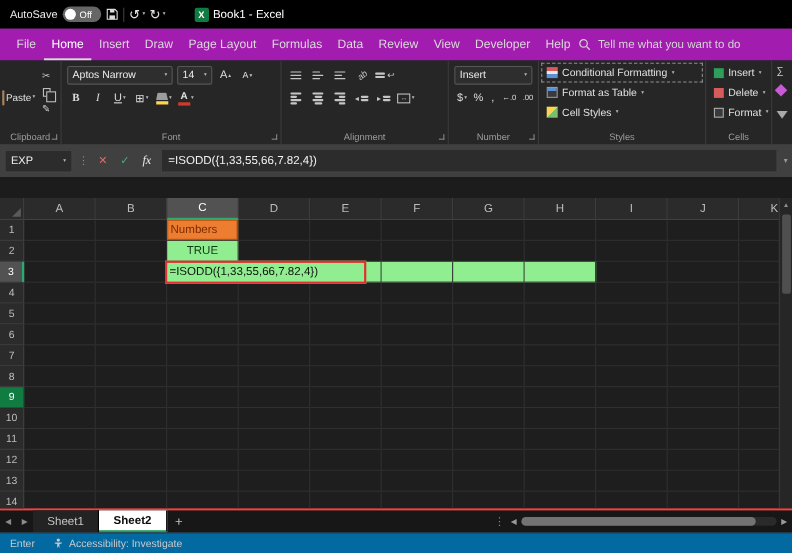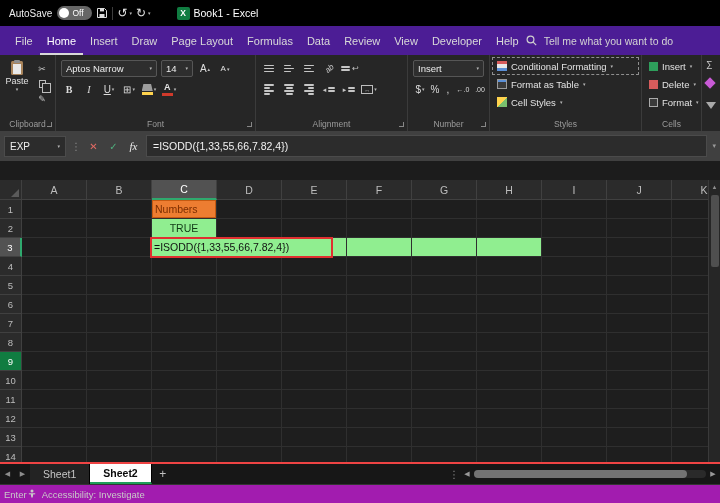--- a/index.html
+++ b/index.html
@@ -14,38 +14,38 @@
 .knob{width:10px;height:10px;border-radius:50%;background:#fff;flex:0 0 auto}
 .as-state{font-size:8.5px;color:#fff}
 .tb-btn{display:flex;align-items:center;gap:2px;color:#e3e3e3;font-size:12px;line-height:1}
 .caret{display:inline-block;color:#b5b5b5;font-size:5px;line-height:1}
 .caret::after{content:"▾"}
 .tb-sep{width:1px;height:13px;background:#3d3d3d}
 .excel-logo{width:13px;height:13px;background:#107C41;border-radius:2px;color:#fff;font-weight:bold;font-size:8.5px;display:flex;align-items:center;justify-content:center;margin-left:22px}
 .wb-title{font-size:10.5px;color:#fff;white-space:nowrap}
 
 
-.menu-bar{flex:0 0 29px;background:#4c1d95;display:flex;align-items:flex-end;padding:0 8px}
+.menu-bar{flex:0 0 29px;background:#a21caf;display:flex;align-items:flex-end;padding:0 8px}
 .menu-tabs{display:flex;align-items:flex-end}
 .menu-tab{font-size:11px;color:#d9d9d9;padding:6px 7px;border-bottom:2px solid transparent;white-space:nowrap}
 .menu-tab.active{color:#fff;border-bottom-color:#d9d9d9}
 .tellme{margin-left:auto;display:flex;align-items:flex-start;gap:7px;padding:0 46px 8px 0}
 .tellme-text{font-size:10.5px;color:#d3d3d3;white-space:nowrap}
 
 
 .ribbon{flex:0 0 76px;background:#262626;display:flex;overflow:hidden}
 .rgroup{display:flex;flex-direction:column;border-right:1px solid #3b3b3b;flex:0 0 auto;overflow:hidden}
 .rcontent{flex:1;padding:3px 2px 0}
 .glabel{flex:0 0 15px;display:flex;align-items:center;justify-content:center;font-size:8.5px;color:#9c9c9c;position:relative}
 .launcher{position:absolute;right:3px;bottom:4px;width:5px;height:5px;border-right:1px solid #878787;border-bottom:1px solid #878787}
 .rrow{display:flex;align-items:center;gap:4px;height:21px;padding:0 3px}
 .combo{background:#2e2e2e;border:1px solid #565656;border-radius:2px;height:17px;display:flex;align-items:center;justify-content:space-between;gap:4px;padding:0 4px;font-size:9.5px;color:#ececec;white-space:nowrap;overflow:hidden}
 .ibtn{min-width:16px;height:17px;display:flex;align-items:center;justify-content:center;gap:1px;color:#dcdcdc;font-size:10px}
 .clip-flex{display:flex;gap:2px}
-.paste-btn{width:30px;display:flex;flex-direction:column;align-items:center;justify-content:flex-start;gap:1px;padding-top:3px}
+.paste-btn{width:30px;display:flex;align-items:center;justify-content:flex-start;gap:1px;padding-top:3px}
 .paste-icon{width:12px;height:14px;background:#a8835a;border-radius:1.5px;position:relative}
 .paste-icon::before{content:"";position:absolute;left:2px;right:2px;top:3px;bottom:1px;background:#e9e9e9}
 .paste-icon::after{content:"";position:absolute;left:3px;right:3px;top:-1px;height:3px;background:#8f8f8f;border-radius:1px}
 .paste-label{font-size:9px;color:#e0e0e0}
 .mini-col{display:flex;flex-direction:column;gap:2px;padding-top:4px}
 .mini{height:13px;min-width:16px;display:flex;align-items:center;justify-content:center;color:#c9c9c9;font-size:9px}
 .copy-icon{width:7px;height:8px;border:1px solid #bdbdbd;position:relative;display:inline-block}
 .copy-icon::after{content:"";position:absolute;left:2px;top:2px;width:7px;height:8px;border:1px solid #bdbdbd;background:#262626}
 .bi{font-family:"Liberation Serif",serif;font-weight:bold}
 .it{font-family:"Liberation Serif",serif;font-style:italic}
@@ -121,21 +121,21 @@
 .sb-dots{margin-left:auto;display:flex;align-items:center;color:#8a8a8a;font-size:10px;padding:0 3px}
 .sb-dots::after{content:"⋮"}
 .h-scroll{width:258px;display:flex;align-items:center;gap:2px;padding-right:2px}
 .hs-left,.hs-right{color:#999;font-size:7px;width:10px;text-align:center}
 .hs-left::after{content:"◀"}
 .hs-right::after{content:"▶"}
 .hs-track{flex:1;height:8px;background:#2a2a2a;border-radius:4px;display:flex}
 .hs-thumb{width:92%;height:8px;background:#737373;border-radius:4px}
 
 
-.status-bar{flex:0 0 19px;background:#a21caf;border-top:1px solid #343434;display:flex;align-items:center;padding:0 4px;font-size:9.5px;color:#c9c9c9}
+.status-bar{flex:0 0 19px;background:#0369a1;border-top:1px solid #343434;display:flex;align-items:center;gap:16px;padding:0 9px;font-size:9.5px;color:#c9c9c9}
 .sb-acc{display:flex;align-items:center;gap:5px}
 </style>
 </head>
 <body>
 
 <div class="app">
 
   <div class="title-bar">
     <div class="autosave">
       <span class="as-label">AutoSave</span>

